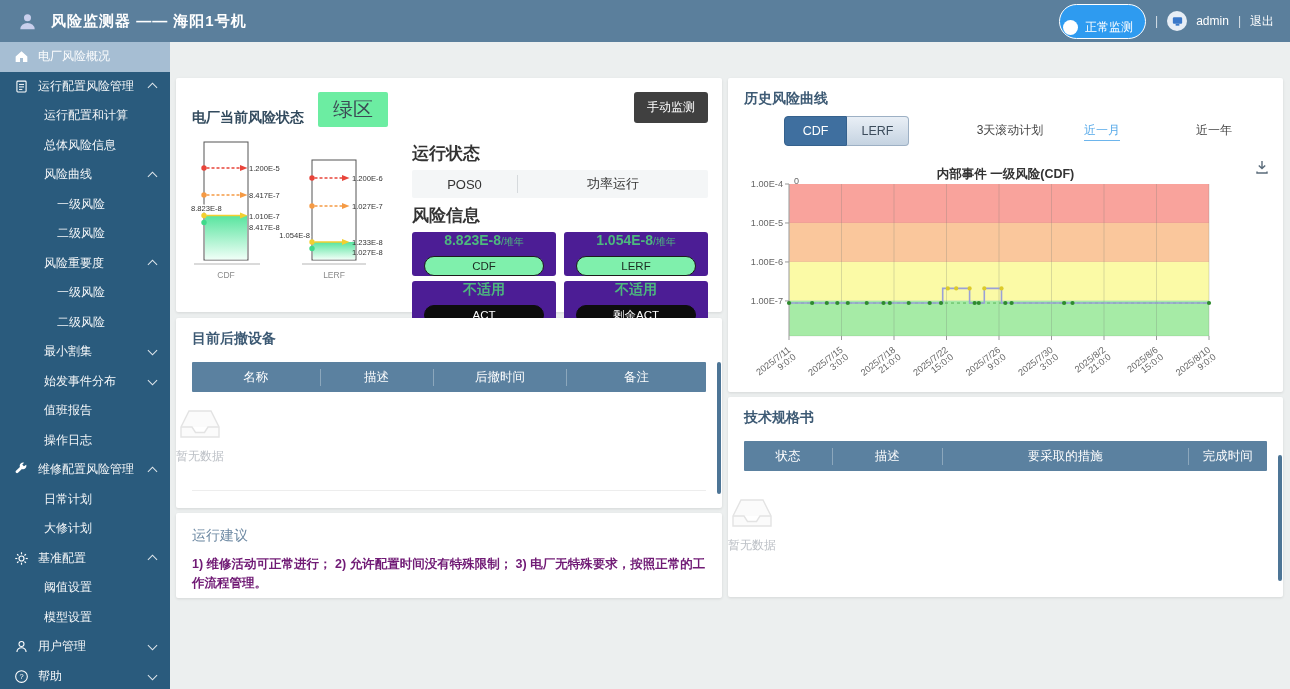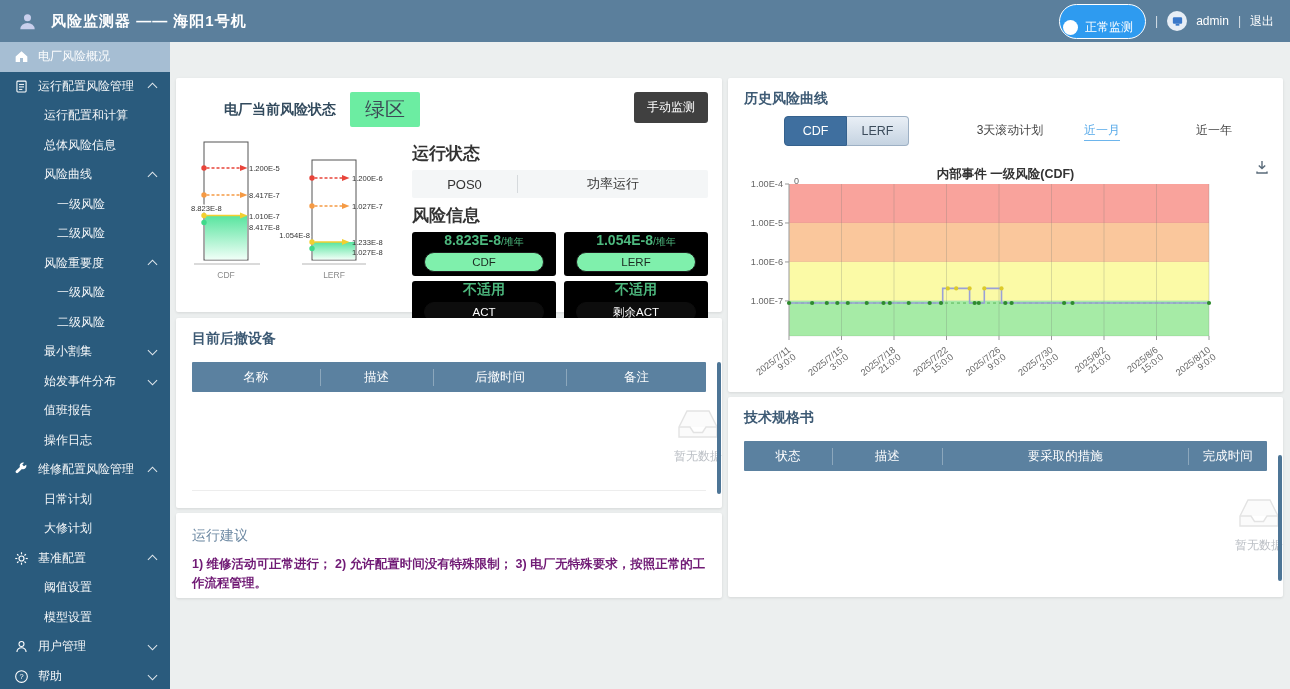--- a/index.html
+++ b/index.html
@@ -27,44 +27,44 @@
   .chev.down{transform:rotate(45deg);margin-top:-2px;}
   
   .panel{position:absolute;background:#fff;border-radius:2px;box-shadow:0 1px 3px rgba(0,0,0,.10);}
   #p1{left:176px;top:78px;width:546px;height:234px;}
   #p2{left:176px;top:318px;width:546px;height:190px;}
   #p3{left:176px;top:513px;width:546px;height:85px;}
   #p4{left:728px;top:78px;width:555px;height:314px;}
   #p5{left:728px;top:397px;width:555px;height:200px;}
   .panel-title{position:absolute;left:16px;top:12px;font-size:14px;font-weight:bold;color:#3d5a74;}
   
-  .p1-row1{position:absolute;left:16px;top:14px;display:flex;align-items:center;margin-left:32px;}
+  .p1-row1{position:absolute;left:16px;top:14px;display:flex;align-items:flex-end;}
   .p1-label{font-size:14px;font-weight:bold;color:#334b5e;}
   .zone-badge{margin-left:14px;background:#6ceda2;color:#3c4a55;font-size:20px;padding:4px 15px;border-radius:2px;}
   .manual-btn{position:absolute;right:14px;top:14px;background:#404040;color:#fff;font-size:12px;border:none;border-radius:3px;padding:7px 13px;cursor:pointer;}
   .p1-content{position:absolute;left:14px;top:60px;right:14px;display:flex;}
   .p1-right{flex:1;margin-left:10px;padding-top:2px;}
   .sec-h{font-size:17px;font-weight:bold;color:#333;margin:2px 0 5px 0;}
   .pos-row{background:#f4f6f7;height:28px;display:flex;align-items:center;font-size:13px;color:#333;border-radius:2px;margin-bottom:6px;}
   .pos-cell1{width:105px;text-align:center;}
   .pos-sep{width:1px;height:18px;background:#d6dadd;}
   .pos-cell2{flex:1;text-align:center;}
   .cards{display:grid;grid-template-columns:1fr 1fr;gap:5px 8px;margin-top:2px;}
-  .rcard{background:#000000;border-radius:3px;height:44px;display:flex;flex-direction:column;align-items:center;justify-content:flex-start;}
+  .rcard{background:#4c1d95;border-radius:3px;height:44px;display:flex;flex-direction:column;align-items:center;justify-content:space-between;}
   .rcard .val{font-size:14px;color:#4db87e;font-weight:bold;}
   .rcard .val small{font-size:10px;font-weight:normal;}
   .pill{margin-top:3px;width:118px;height:18px;border-radius:10px;font-size:11.5px;display:flex;align-items:center;justify-content:center;cursor:pointer;}
   .pill.green{background:#7ff0ac;border:1.5px solid #1c1c1c;color:#1c2b22;}
   .pill.black{background:#0d0d0d;border:1.5px solid #0d0d0d;color:#fff;}
   .halo{paint-order:stroke;stroke:#fff;stroke-width:3px;}
   
   .tbl-head{position:absolute;left:16px;right:16px;top:44px;height:30px;background:#5b81a0;display:flex;align-items:center;border-radius:1px;}
   .th{color:#fff;font-size:12.5px;text-align:center;box-sizing:border-box;border-right:1px solid rgba(255,255,255,.30);}
   .th:last-child{border-right:none;}
-  .empty{position:absolute;left:0;right:0;display:flex;flex-direction:column;align-items:flex-end;}
+  .empty{position:absolute;left:0;right:0;display:flex;flex-direction:column;align-items:flex-start;}
   .empty-text{margin-top:6px;font-size:12px;color:#bcc0c6;}
   .divider-line{position:absolute;left:16px;right:16px;border-top:1px solid #ededed;}
   .scroll-thumb{position:absolute;width:4px;border-radius:2px;background:#4d7596;}
   
   .sugg-title{position:absolute;left:16px;top:14px;font-size:14px;font-weight:normal;color:#6d89a3;}
   .sugg-text{position:absolute;left:16px;right:14px;top:42px;font-size:12.5px;font-weight:bold;color:#701a75;line-height:1.5;}
   
   .ctrl-row{position:absolute;left:0;top:38px;width:100%;height:30px;}
   .toggle{position:absolute;left:56px;top:0;display:flex;cursor:pointer;}
   .tg{width:61px;height:28px;display:flex;align-items:center;justify-content:center;font-size:12.5px;}

